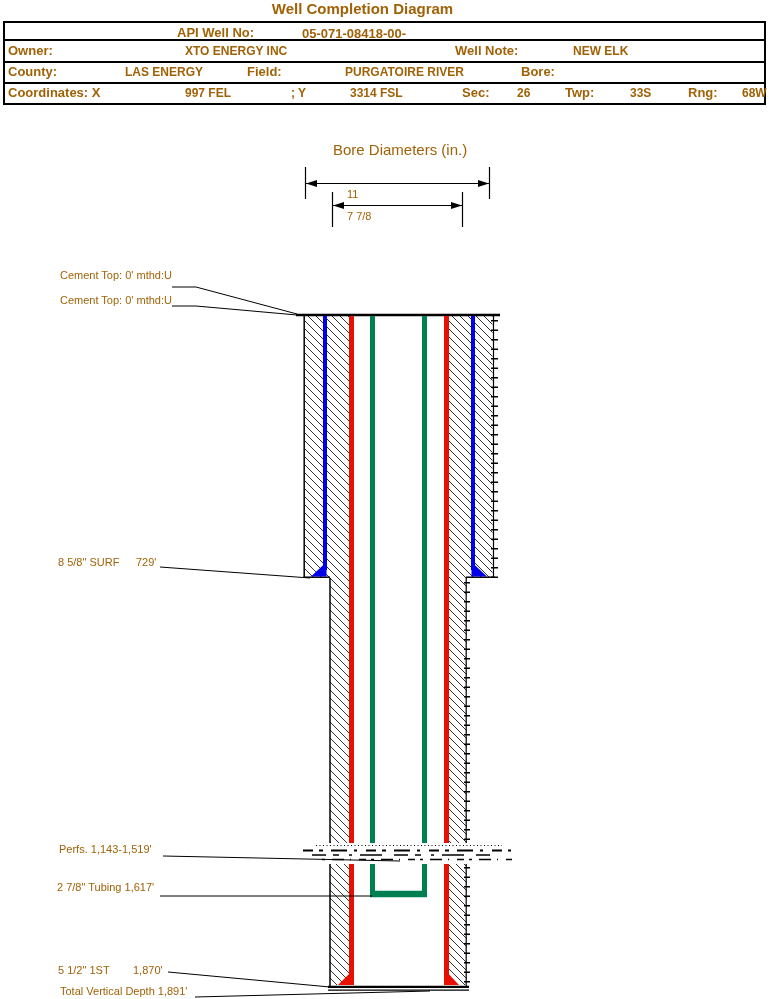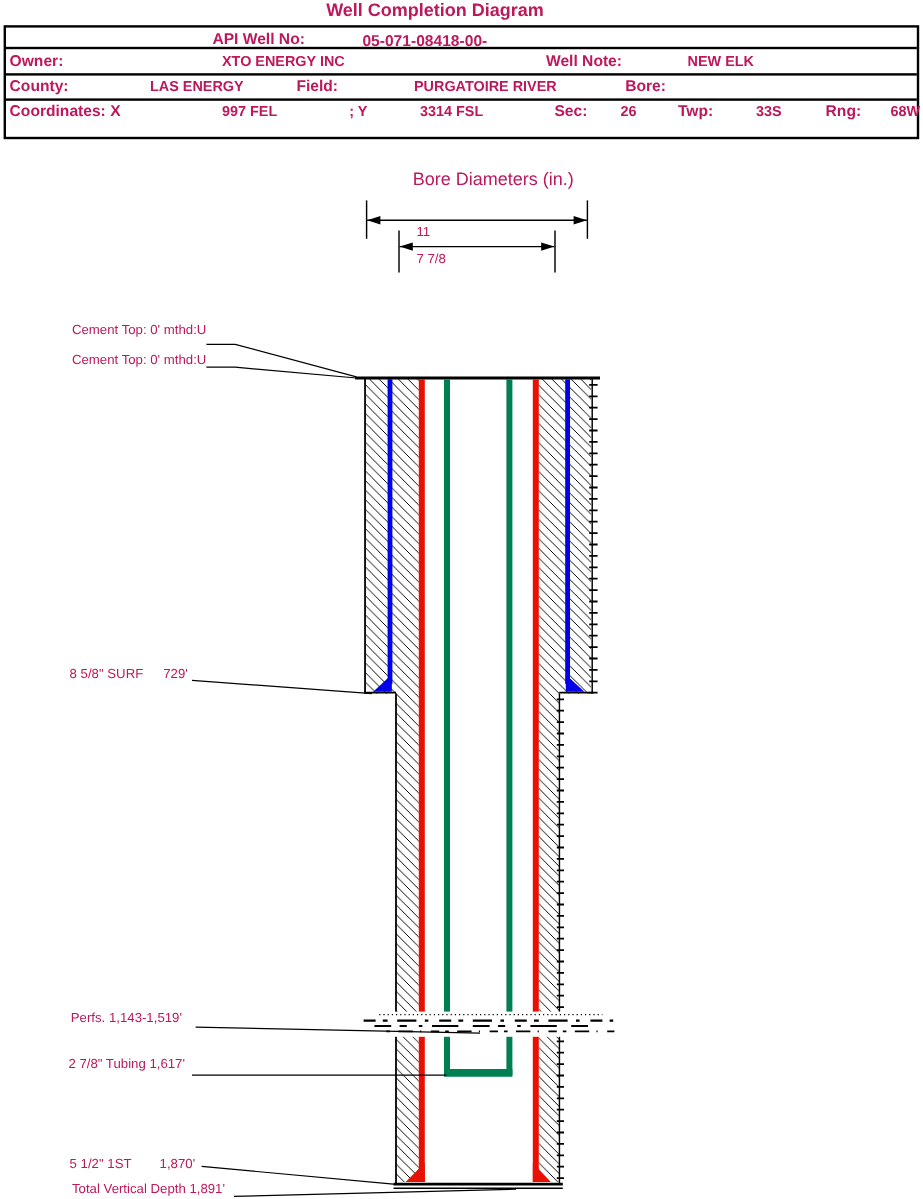--- a/index.html
+++ b/index.html
@@ -1,25 +1,25 @@
 <!DOCTYPE html>
 <html><head>
 <meta charset="utf-8">
 <style>
   html,body{margin:0;padding:0;background:#fff;}
   .page{position:relative;width:769px;height:999px;background:#fff;overflow:hidden;
-        font-family:"Liberation Sans",sans-serif;color:#be185d;}
+        font-family:"Liberation Sans",sans-serif;color:#a16207;}
   .abs{position:absolute;}
   .page-title{left:0;top:2;width:725px;text-align:center;font-size:15px;font-weight:bold;}
-  .info-table{left:3px;top:21px;width:763px;height:95px;border:2px solid #000;box-sizing:border-box;}
+  .info-table{left:3px;top:21px;width:763px;height:84px;border:2px solid #000;box-sizing:border-box;}
   .tdiv{position:absolute;left:0;right:0;height:2px;background:#000;}
   .cell{position:absolute;height:15px;font-size:12px;white-space:nowrap;font-weight:bold;}
   .lbl{font-weight:bold;font-size:13px;}
   .note{left:0;top:105px;width:769px;text-align:center;font-size:10px;font-weight:bold;}
-  .bore-title{left:333px;top:141px;width:156px;text-align:center;font-size:15px;}
+  .bore-title{left:333px;top:141px;width:156px;text-align:left;font-size:15px;}
   .dimlbl{left:347px;width:100px;text-align:left;font-size:11px;margin-top:23px;}
   .ann{font-size:11px;white-space:nowrap;}
   svg{position:absolute;left:0;top:0;}
 </style>
 </head>
 <body>
 
 <div class="page">
 
   <div class="abs page-title">Well Completion Diagram</div>

